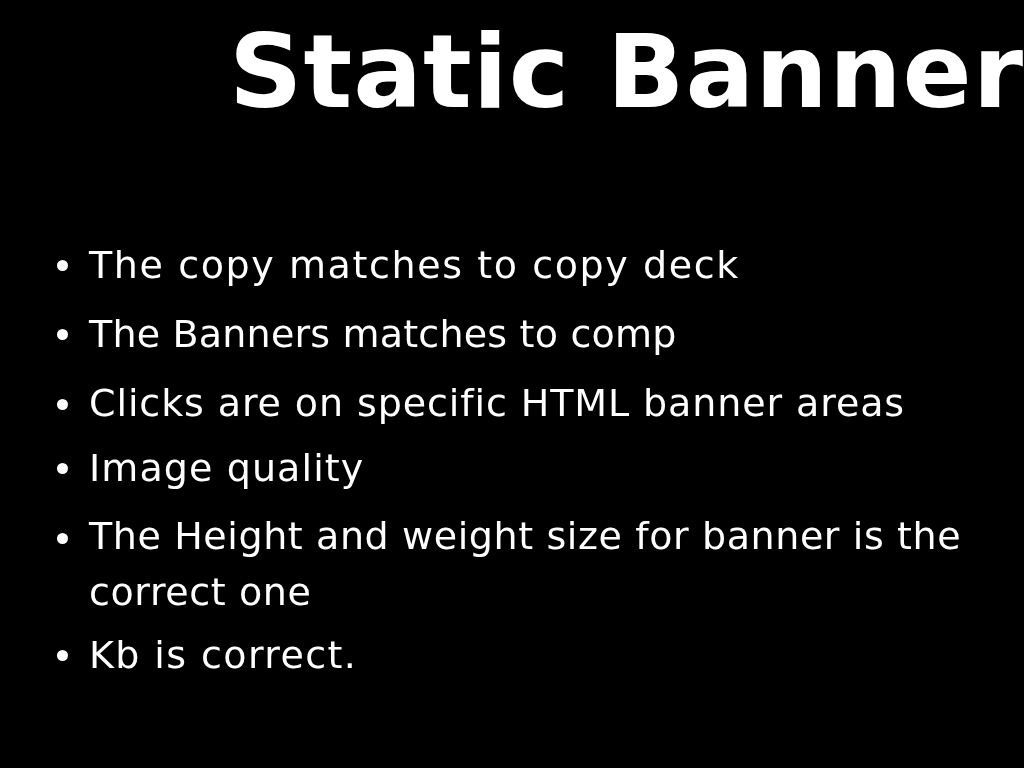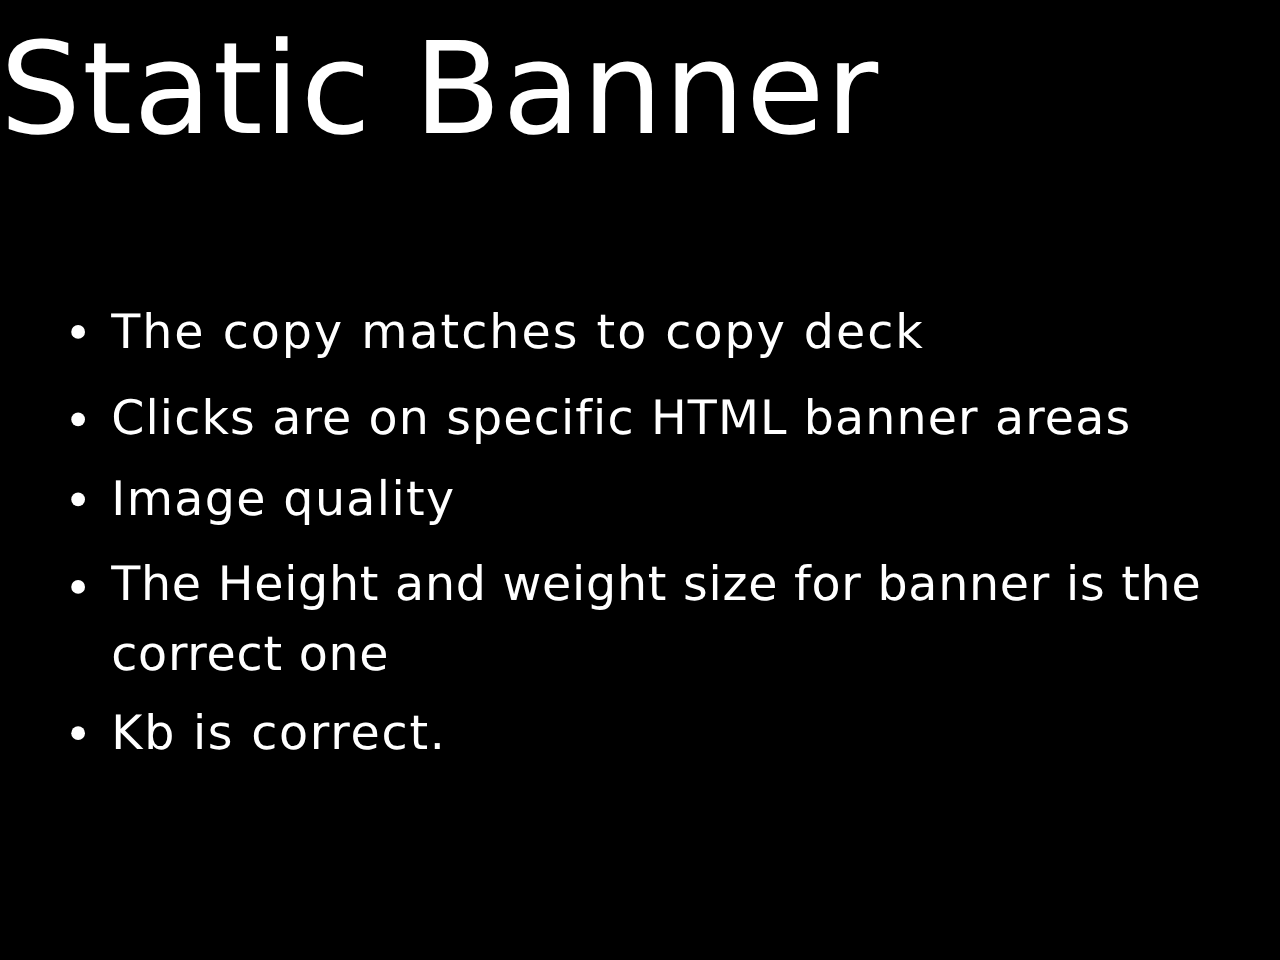--- a/index.html
+++ b/index.html
@@ -15,25 +15,25 @@
     width: 1024px;
     height: 768px;
     background: #000000;
     overflow: hidden;
   }
   .slide-title {
     position: absolute;
     top: 8px;
     left: 0;
     width: 1024px;
-    text-align: left;
+    text-align: right;
     color: #ffffff;
     font-family: "DejaVu Sans", sans-serif;
     font-size: 102px;
-    font-weight: 400;
+    font-weight: 700;
     letter-spacing: 1px;
     line-height: 128px;
     white-space: nowrap;
   }
   .bullet-list {
     position: absolute;
     top: 236px;
     left: 0;
     width: 1024px;
     margin: 0;
@@ -82,20 +82,24 @@
 
   <div class="slide-title">Static Banner</div>
 
   <ul class="bullet-list">
 
     <li class="bullet-item item-0">
       <span class="bullet-marker"></span>
       <span class="bullet-text">The copy matches to copy deck</span>
     </li>
 
+    <li class="bullet-item item-1">
+      <span class="bullet-marker"></span>
+      <span class="bullet-text">The Banners matches to comp</span>
+    </li>
 
     <li class="bullet-item item-2">
       <span class="bullet-marker"></span>
       <span class="bullet-text">Clicks are on specific HTML banner areas</span>
     </li>
 
     <li class="bullet-item item-3">
       <span class="bullet-marker"></span>
       <span class="bullet-text">Image quality</span>
     </li>

